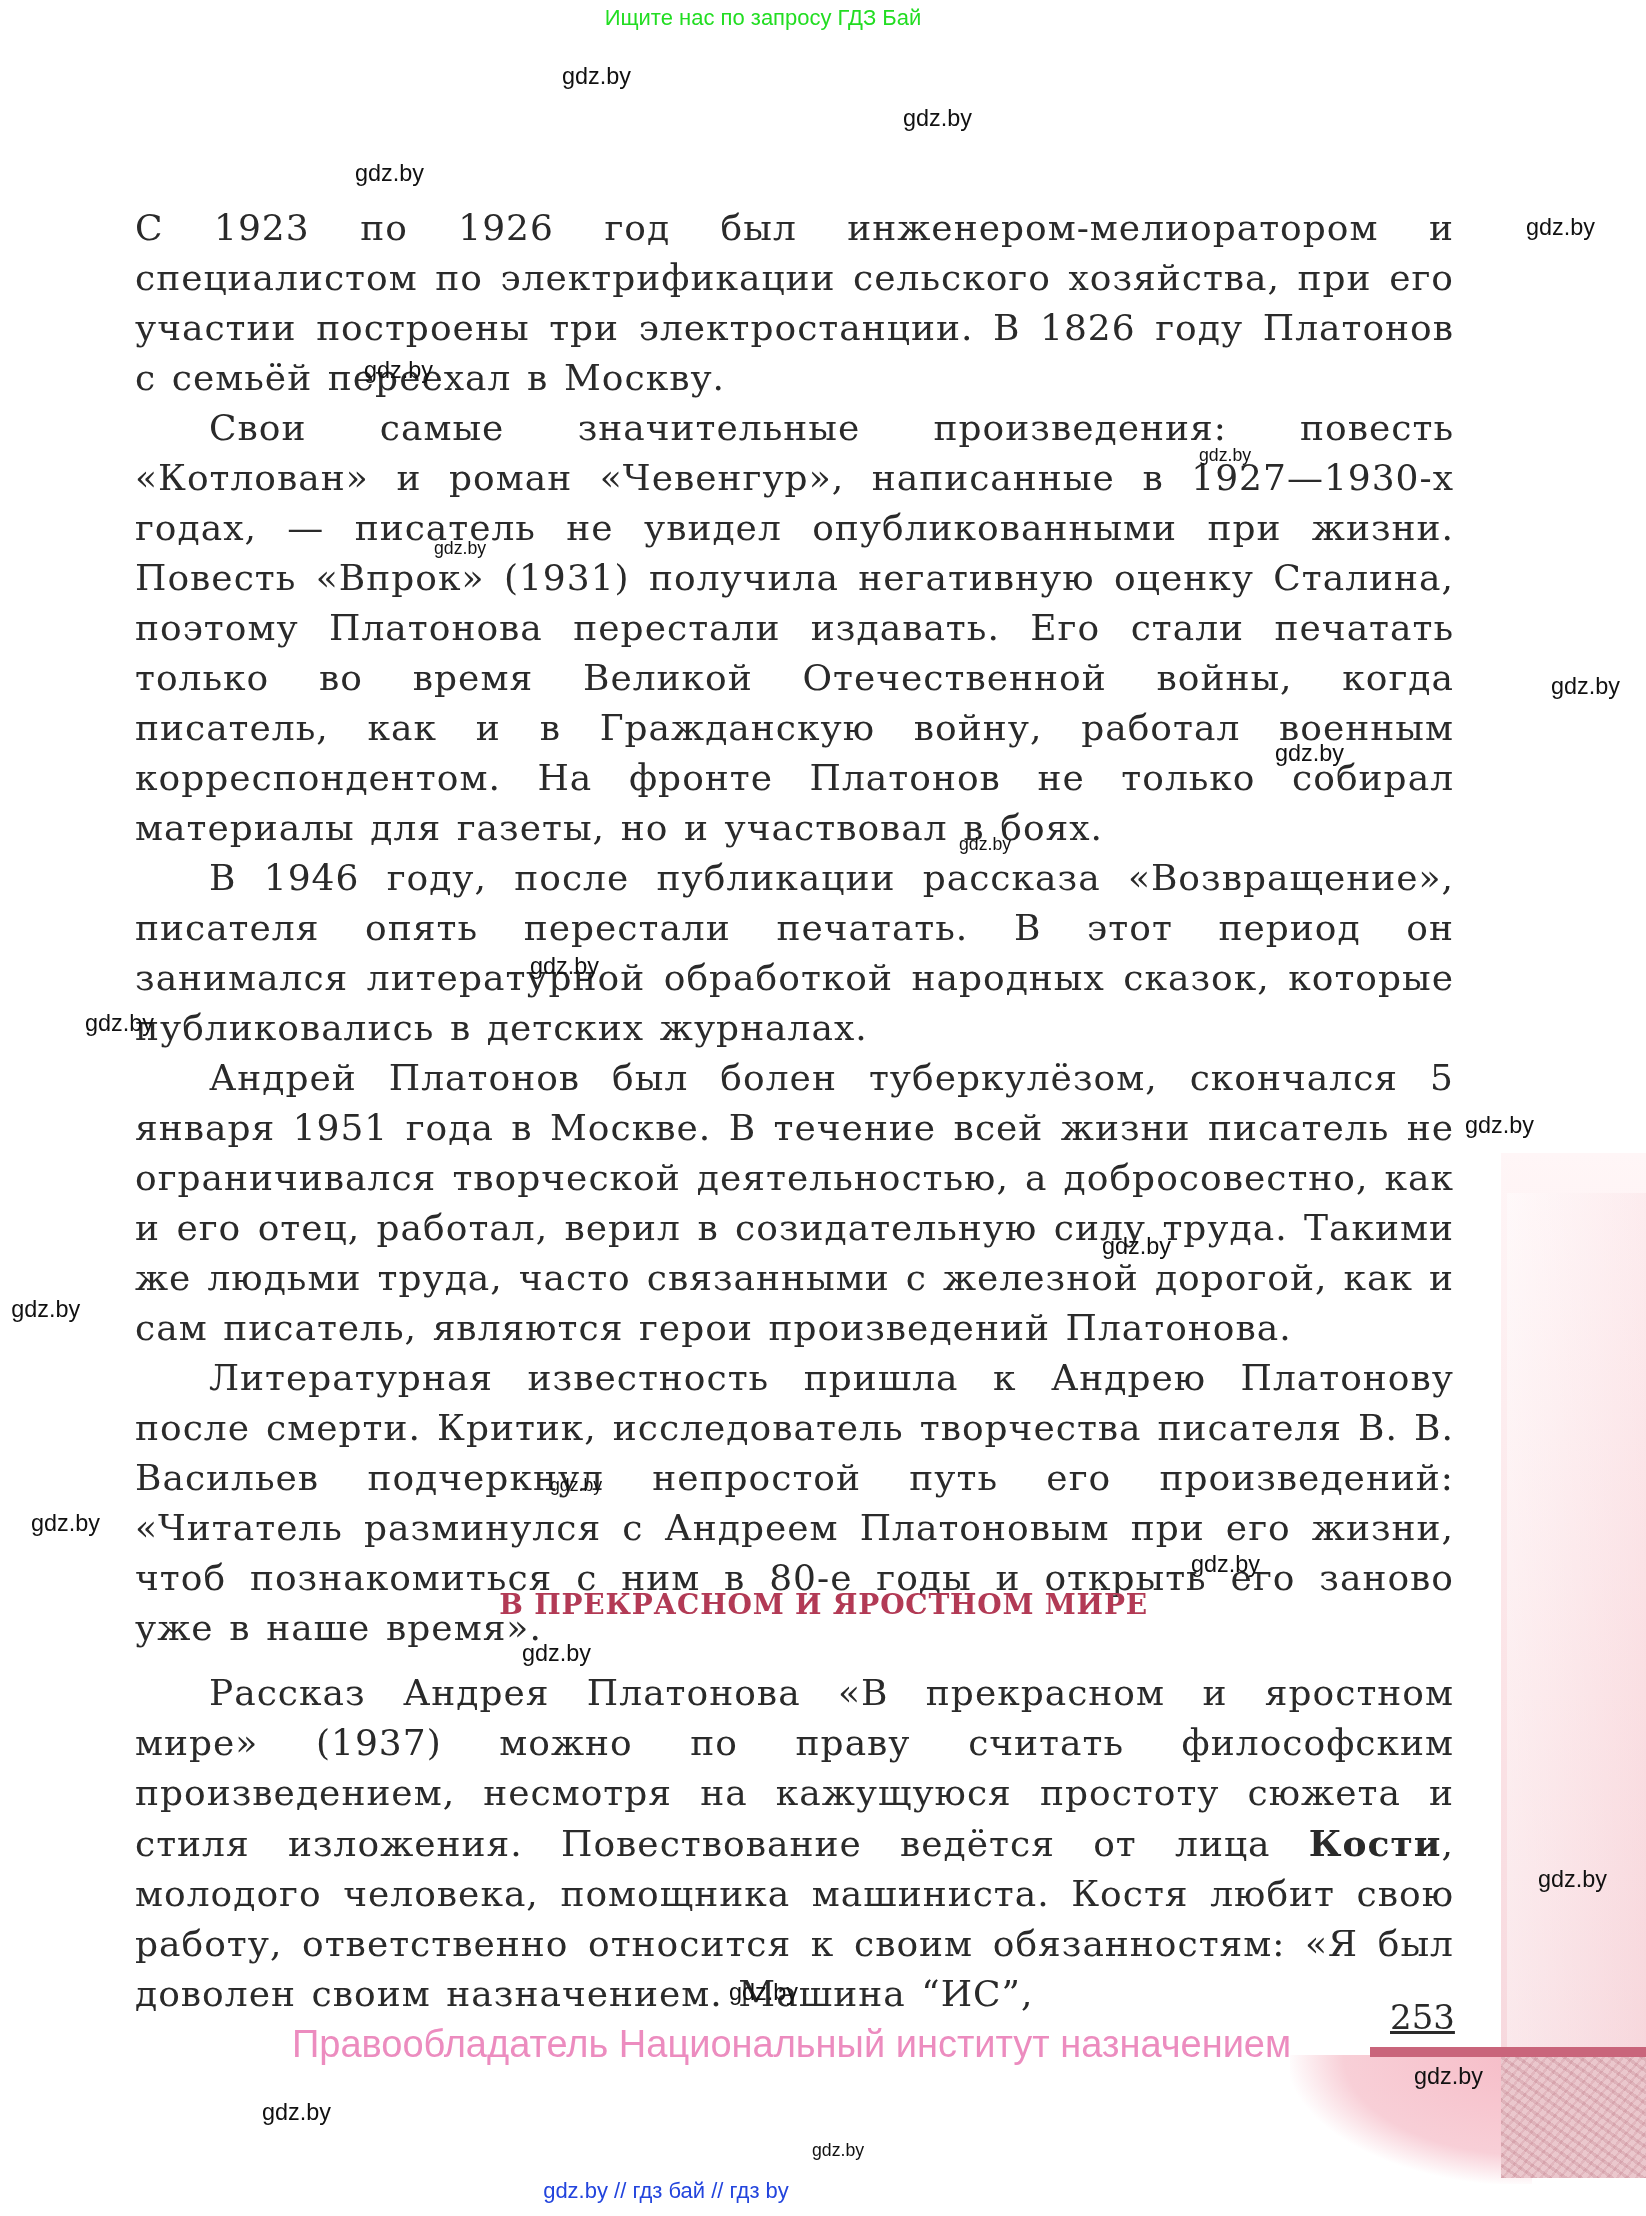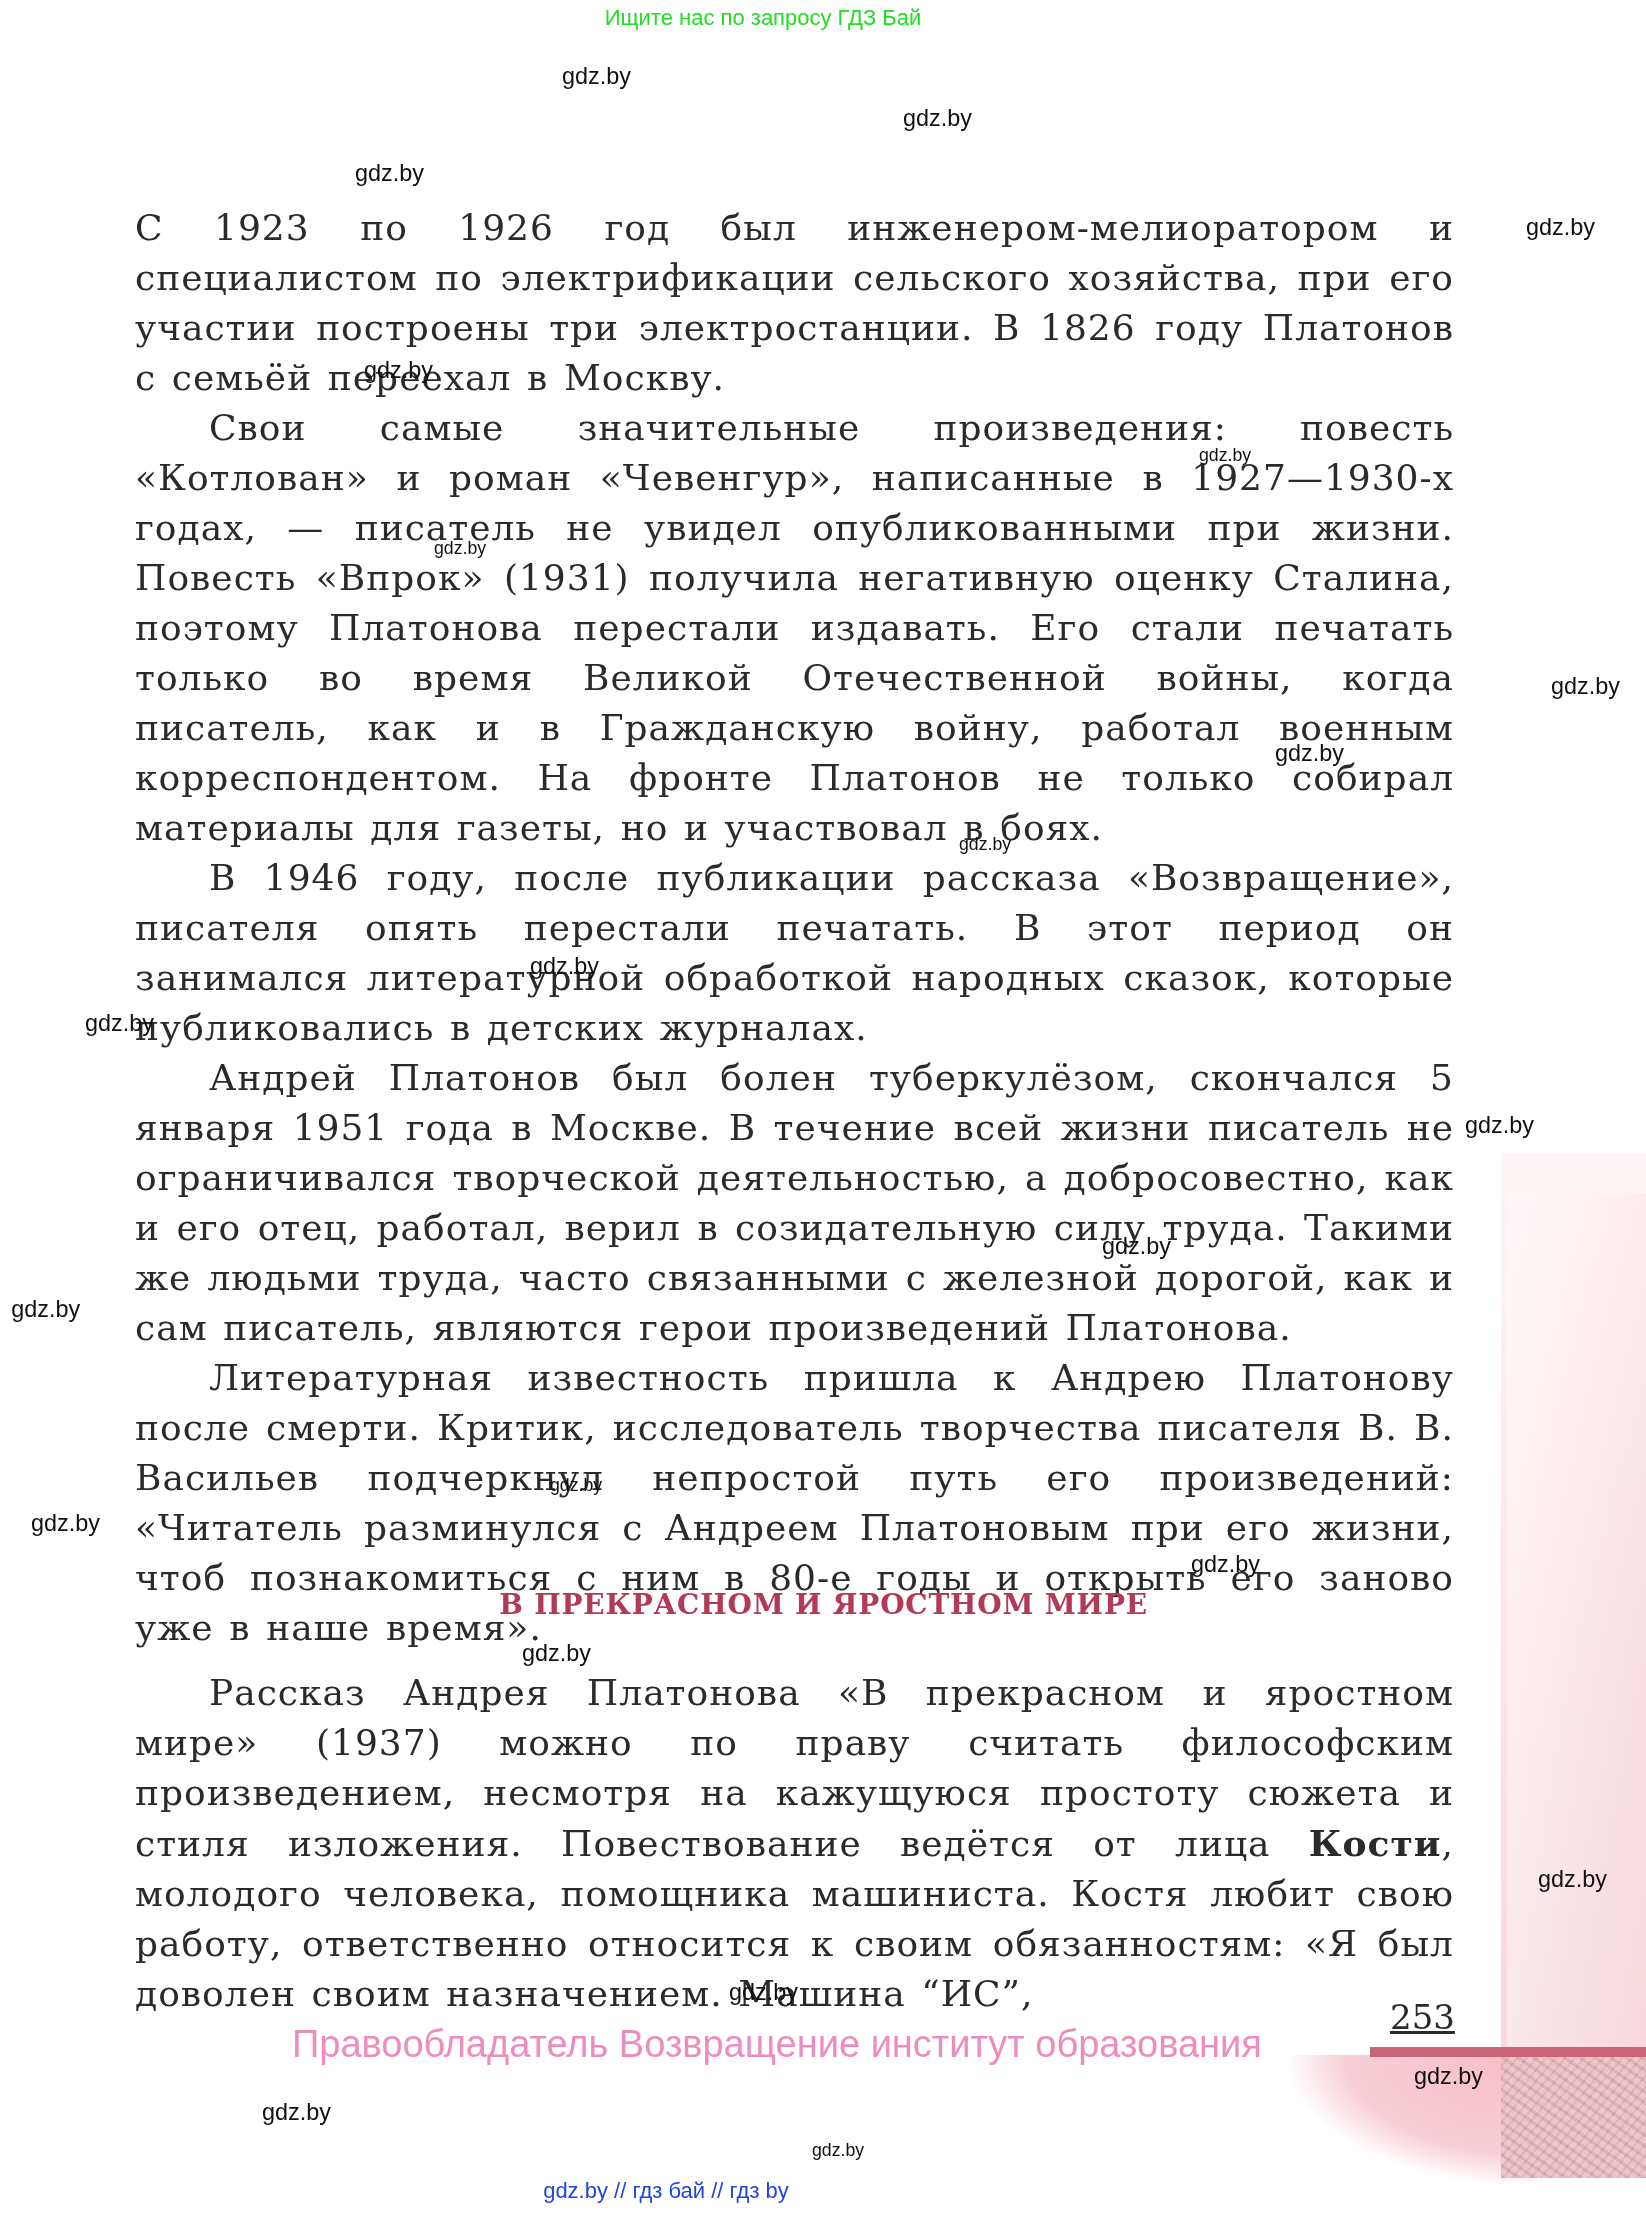--- a/index.html
+++ b/index.html
@@ -89,21 +89,21 @@
   <p class="p indent">Литературная известность пришла к Андрею Платонову после смерти. Критик, исследователь творчества писателя В. В. Васильев подчеркнул непростой путь его произведений: «Читатель разминулся с Андреем Платоновым при его жизни, чтоб познакомиться с ним в 80-е годы и открыть его заново уже в наше время».</p>
 </div>
 
 <div class="section-title">В ПРЕКРАСНОМ И ЯРОСТНОМ МИРЕ</div>
 
 <div class="page2">
   <p class="p indent"><span>Рассказ Андрея Платонова «В прекрасном и яростном мире» (1937) можно по праву считать философским произведением, несмотря на кажущуюся простоту сюжета и стиля изложения. Повествование ведётся от лица </span><span class="bold">Кости</span><span>, молодого человека, помощника машиниста. Костя любит свою работу, ответственно относится к своим обязанностям: «Я был доволен своим назначением. Машина “ИС”,</span></p>
 </div>
 
 <div class="page-number">253</div>
-<div class="copyright">Правообладатель Возвращение институт образования</div>
+<div class="copyright">Правообладатель Национальный институт назначением</div>
 
 <div class="wm" style="left:562px;top:63px">gdz.by</div>
 <div class="wm" style="left:903px;top:105px">gdz.by</div>
 <div class="wm" style="left:355px;top:160px">gdz.by</div>
 <div class="wm" style="left:1526px;top:214px">gdz.by</div>
 <div class="wm" style="left:364px;top:357px">gdz.by</div>
 <div class="wm small" style="left:1199px;top:445px">gdz.by</div>
 <div class="wm small" style="left:434px;top:538px">gdz.by</div>
 <div class="wm" style="left:1551px;top:673px">gdz.by</div>
 <div class="wm" style="left:1275px;top:740px">gdz.by</div>

